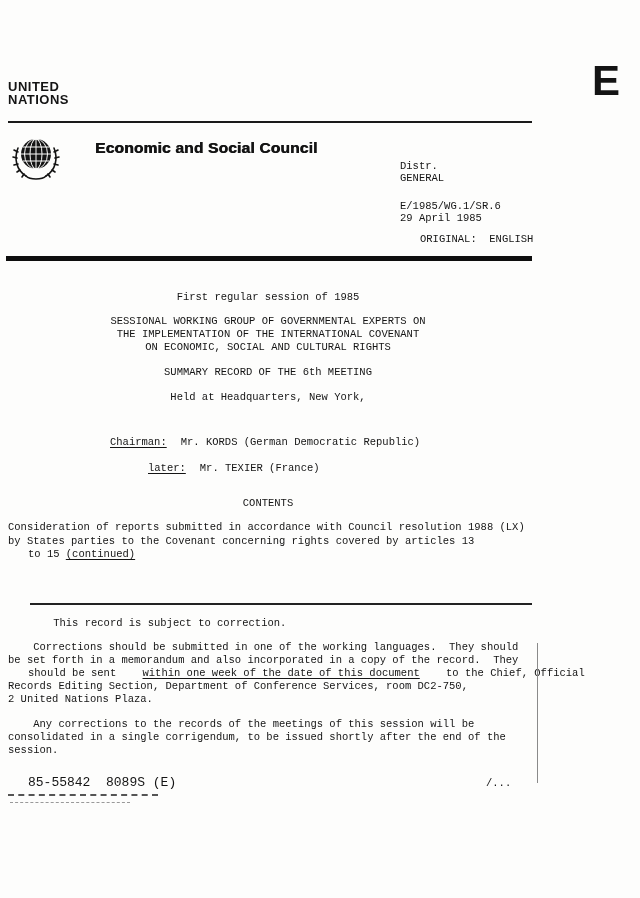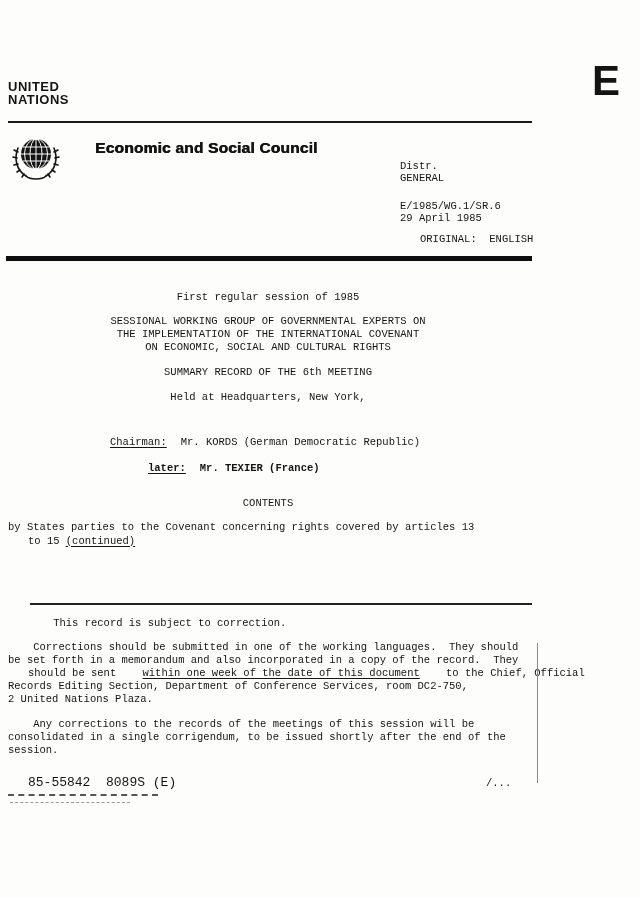--- a/index.html
+++ b/index.html
@@ -33,21 +33,21 @@
 
   
   .centerwrap{left:4px;width:528px;text-align:center;font-size:10.5px;line-height:13px;}
   .c-session{top:291px;}
   .c-group{top:315px;}
   .c-record{top:366px;}
   .c-held{top:391px;}
   .c-contents{top:497px;}
 
   .chair-line{left:110px;top:436px;font-size:10.5px;}
-  .later-line{left:148px;top:462px;font-size:10.5px;font-weight:bold;}
+  .later-line{left:148px;top:462px;font-size:10.5px;}
   .u{text-decoration:underline;text-underline-offset:2px;}
   .val-gap{margin-left:14px;}
 
   .contents-par{left:8px;top:521px;font-size:10.5px;line-height:13.5px;}
 
   .mid-rule{left:30px;top:603px;width:502px;height:2px;background:#222;}
 
   .note-line{left:8px;top:617px;font-size:10.5px;}
   .para1{left:8px;top:641px;font-size:10.5px;line-height:13px;}
   .para2{left:8px;top:718px;font-size:10.5px;line-height:13px;}
@@ -127,20 +127,21 @@
   <div class="abs mono chair-line">
     <span class="u">Chairman:</span><span class="val-gap">Mr. KORDS (German Democratic Republic)</span>
   </div>
   <div class="abs mono later-line">
     <span class="u">later:</span><span class="val-gap">Mr. TEXIER (France)</span>
   </div>
 
   <div class="abs mono centerwrap c-contents">CONTENTS</div>
 
   <div class="abs mono contents-par">
+    <span class="block-line">Consideration of reports submitted in accordance with Council resolution 1988 (LX)</span>
     <span class="block-line">by States parties to the Covenant concerning rights covered by articles 13</span>
     <span class="block-line"><span class="pre">to 15 </span><span class="u">(continued)</span></span>
   </div>
 
   <div class="abs mid-rule"></div>
 
   <div class="abs mono note-line pre">    This record is subject to correction.</div>
 
   <div class="abs mono para1">
     <span class="block-line">    Corrections should be submitted in one of the working languages.  They should</span>

